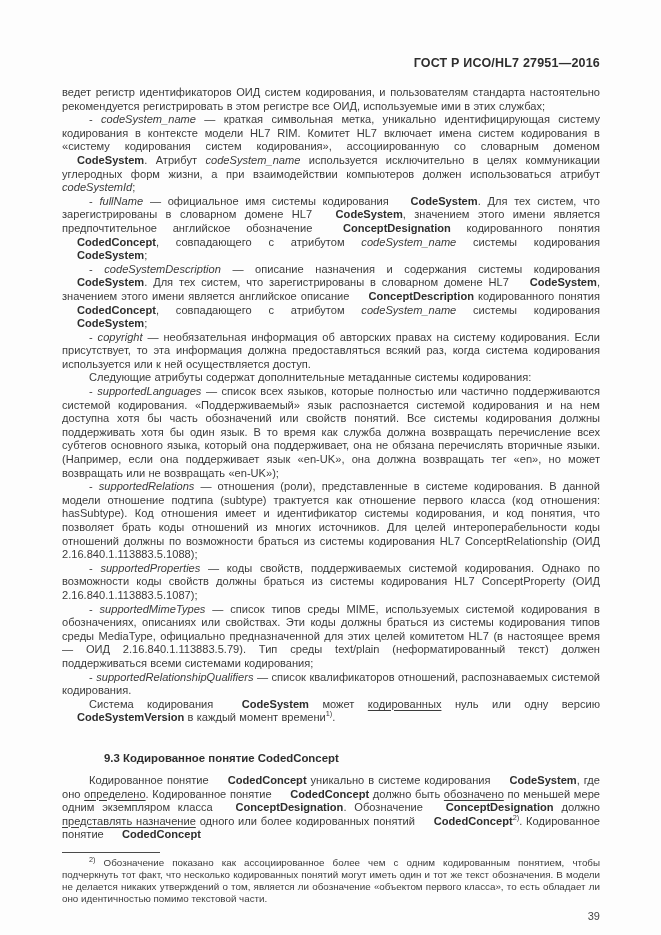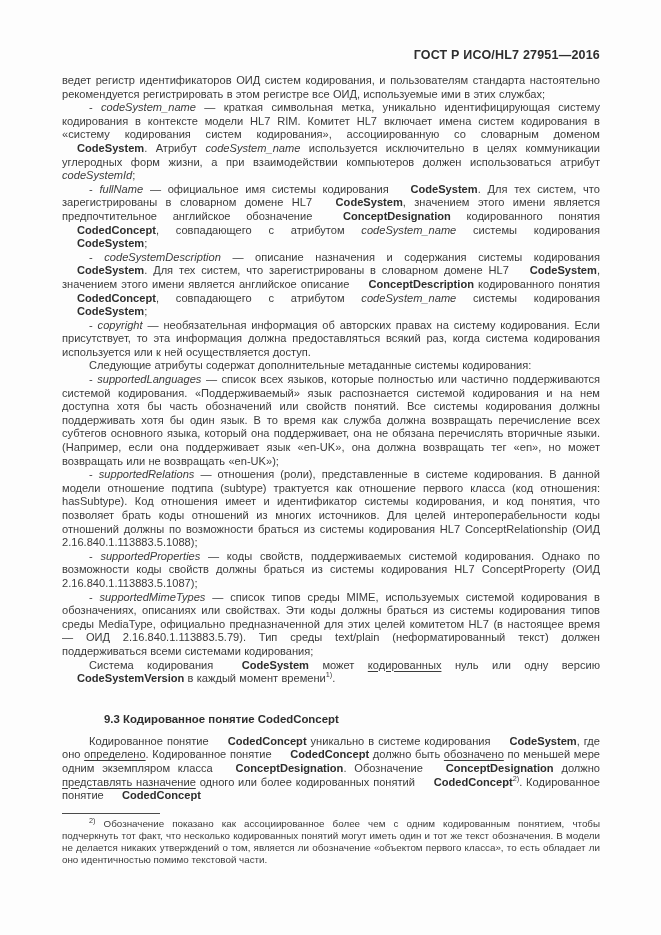--- a/index.html
+++ b/index.html
@@ -5,27 +5,27 @@
   html,body{margin:0;padding:0;background:#ffffff;}
   .page{
     position:relative;
     width:661px;height:935px;
     background:#fdfdfd;
     overflow:hidden;
     font-family:"Liberation Sans",sans-serif;
     color:#3b3b3b;
   }
   .header{
-    position:absolute;top:48px;left:62px;width:538px;
+    position:absolute;top:56px;left:62px;width:538px;
     text-align:right;
     font-size:12.5px;font-weight:bold;color:#2e2e2e;
     letter-spacing:.2px;
   }
   .content{
-    position:absolute;top:74px;left:62px;width:538px;
+    position:absolute;top:86px;left:62px;width:538px;
   }
   .para{
     margin:0;
     text-align:justify;
     font-size:11.1px;line-height:13.6px;
     text-indent:27px;
     word-spacing:.2px;
     hyphens:auto;
   }
   .para.noindent{text-indent:0;}
@@ -66,22 +66,24 @@
         <p class="para noindent"><span>ведет регистр идентификаторов ОИД систем кодирования, и пользователям стандарта настоятельно рекомендуется регистрировать в этом регистре все ОИД, используемые ими в этих службах;</span></p>
         <p class="para"><span>- </span><span class="seg-i">codeSystem_name</span><span> — краткая символьная метка, уникально идентифицирующая систему кодирования в контексте модели HL7 RIM. Комитет HL7 включает имена систем кодирования в «систему кодирования систем кодирования», ассоциированную со словарным доменом </span><span class="seg-b">CodeSystem</span><span>. Атрибут </span><span class="seg-i">codeSystem_name</span><span> используется исключительно в целях коммуникации углеродных форм жизни, а при взаимодействии компьютеров должен использоваться атрибут </span><span class="seg-i">codeSystemId</span><span>;</span></p>
         <p class="para"><span>- </span><span class="seg-i">fullName</span><span> — официальное имя системы кодирования </span><span class="seg-b">CodeSystem</span><span>. Для тех систем, что зарегистрированы в словарном домене HL7 </span><span class="seg-b">CodeSystem</span><span>, значением этого имени является предпочтительное английское обозначение </span><span class="seg-b">ConceptDesignation</span><span> кодированного понятия </span><span class="seg-b">CodedConcept</span><span>, совпадающего с атрибутом </span><span class="seg-i">codeSystem_name</span><span> системы кодирования </span><span class="seg-b">CodeSystem</span><span>;</span></p>
         <p class="para"><span>- </span><span class="seg-i">codeSystemDescription</span><span> — описание назначения и содержания системы кодирования </span><span class="seg-b">CodeSystem</span><span>. Для тех систем, что зарегистрированы в словарном домене HL7 </span><span class="seg-b">CodeSystem</span><span>, значением этого имени является английское описание </span><span class="seg-b">ConceptDescription</span><span> кодированного понятия </span><span class="seg-b">CodedConcept</span><span>, совпадающего с атрибутом </span><span class="seg-i">codeSystem_name</span><span> системы кодирования </span><span class="seg-b">CodeSystem</span><span>;</span></p>
         <p class="para"><span>- </span><span class="seg-i">copyright</span><span> — необязательная информация об авторских правах на систему кодирования. Если присутствует, то эта информация должна предоставляться всякий раз, когда система кодирования используется или к ней осуществляется доступ.</span></p>
         <p class="para"><span>Следующие атрибуты содержат дополнительные метаданные системы кодирования:</span></p>
         <p class="para"><span>- </span><span class="seg-i">supportedLanguages</span><span> — список всех языков, которые полностью или частично поддерживаются системой кодирования. «Поддерживаемый» язык распознается системой кодирования и на нем доступна хотя бы часть обозначений или свойств понятий. Все системы кодирования должны поддерживать хотя бы один язык. В то время как служба должна возвращать перечисление всех субтегов основного языка, который она поддерживает, она не обязана перечислять вторичные языки. (Например, если она поддерживает язык «en-UK», она должна возвращать тег «en», но может возвращать или не возвращать «en-UK»);</span></p>
         <p class="para"><span>- </span><span class="seg-i">supportedRelations</span><span> — отношения (роли), представленные в системе кодирования. В данной модели отношение подтипа (subtype) трактуется как отношение первого класса (код отношения: hasSubtype). Код отношения имеет и идентификатор системы кодирования, и код понятия, что позволяет брать коды отношений из многих источников. Для целей интероперабельности коды отношений должны по возможности браться из системы кодирования HL7 ConceptRelationship (ОИД 2.16.840.1.113883.5.1088);</span></p>
         <p class="para"><span>- </span><span class="seg-i">supportedProperties</span><span> — коды свойств, поддерживаемых системой кодирования. Однако по возможности коды свойств должны браться из системы кодирования HL7 ConceptProperty (ОИД 2.16.840.1.113883.5.1087);</span></p>
         <p class="para"><span>- </span><span class="seg-i">supportedMimeTypes</span><span> — список типов среды MIME, используемых системой кодирования в обозначениях, описаниях или свойствах. Эти коды должны браться из системы кодирования типов среды MediaType, официально предназначенной для этих целей комитетом HL7 (в настоящее время — ОИД 2.16.840.1.113883.5.79). Тип среды text/plain (неформатированный текст) должен поддерживаться всеми системами кодирования;</span></p>
+        <p class="para"><span>- </span><span class="seg-i">supportedRelationshipQualifiers</span><span> — список квалификаторов отношений, распознаваемых системой кодирования.</span></p>
         <p class="para"><span>Система кодирования </span><span class="seg-b">CodeSystem</span><span> может </span><span class="seg-u">кодированных</span><span> нуль или одну версию </span><span class="seg-b">CodeSystemVersion</span><span> в каждый момент времени</span><span class="seg-sup">1)</span><span>.</span></p>
         <p class="heading"><span class="seg-b">9.3 Кодированное понятие CodedConcept</span></p>
         <p class="para"><span>Кодированное понятие </span><span class="seg-b">CodedConcept</span><span> уникально в системе кодирования </span><span class="seg-b">CodeSystem</span><span>, где оно </span><span class="seg-u">определено</span><span>. Кодированное понятие </span><span class="seg-b">CodedConcept</span><span> должно быть </span><span class="seg-u">обозначено</span><span> по меньшей мере одним экземпляром класса </span><span class="seg-b">ConceptDesignation</span><span>. Обозначение </span><span class="seg-b">ConceptDesignation</span><span> должно </span><span class="seg-u">представлять назначение</span><span> одного или более кодированных понятий </span><span class="seg-b">CodedConcept</span><span class="seg-sup">2)</span><span>. Кодированное понятие </span><span class="seg-b">CodedConcept</span></p>
       </div>
     <hr class="footnote-sep">
     <div>
         <p class="footnote"><span class="seg-sup">2)</span><span> Обозначение показано как ассоциированное более чем с одним кодированным понятием, чтобы подчеркнуть тот факт, что несколько кодированных понятий могут иметь один и тот же текст обозначения. В модели не делается никаких утверждений о том, является ли обозначение «объектом первого класса», то есть обладает ли оно идентичностью помимо текстовой части.</span></p>
       </div>
+    <div class="page-number">39</div>
   </div>
 </div>
 
 </body></html>

